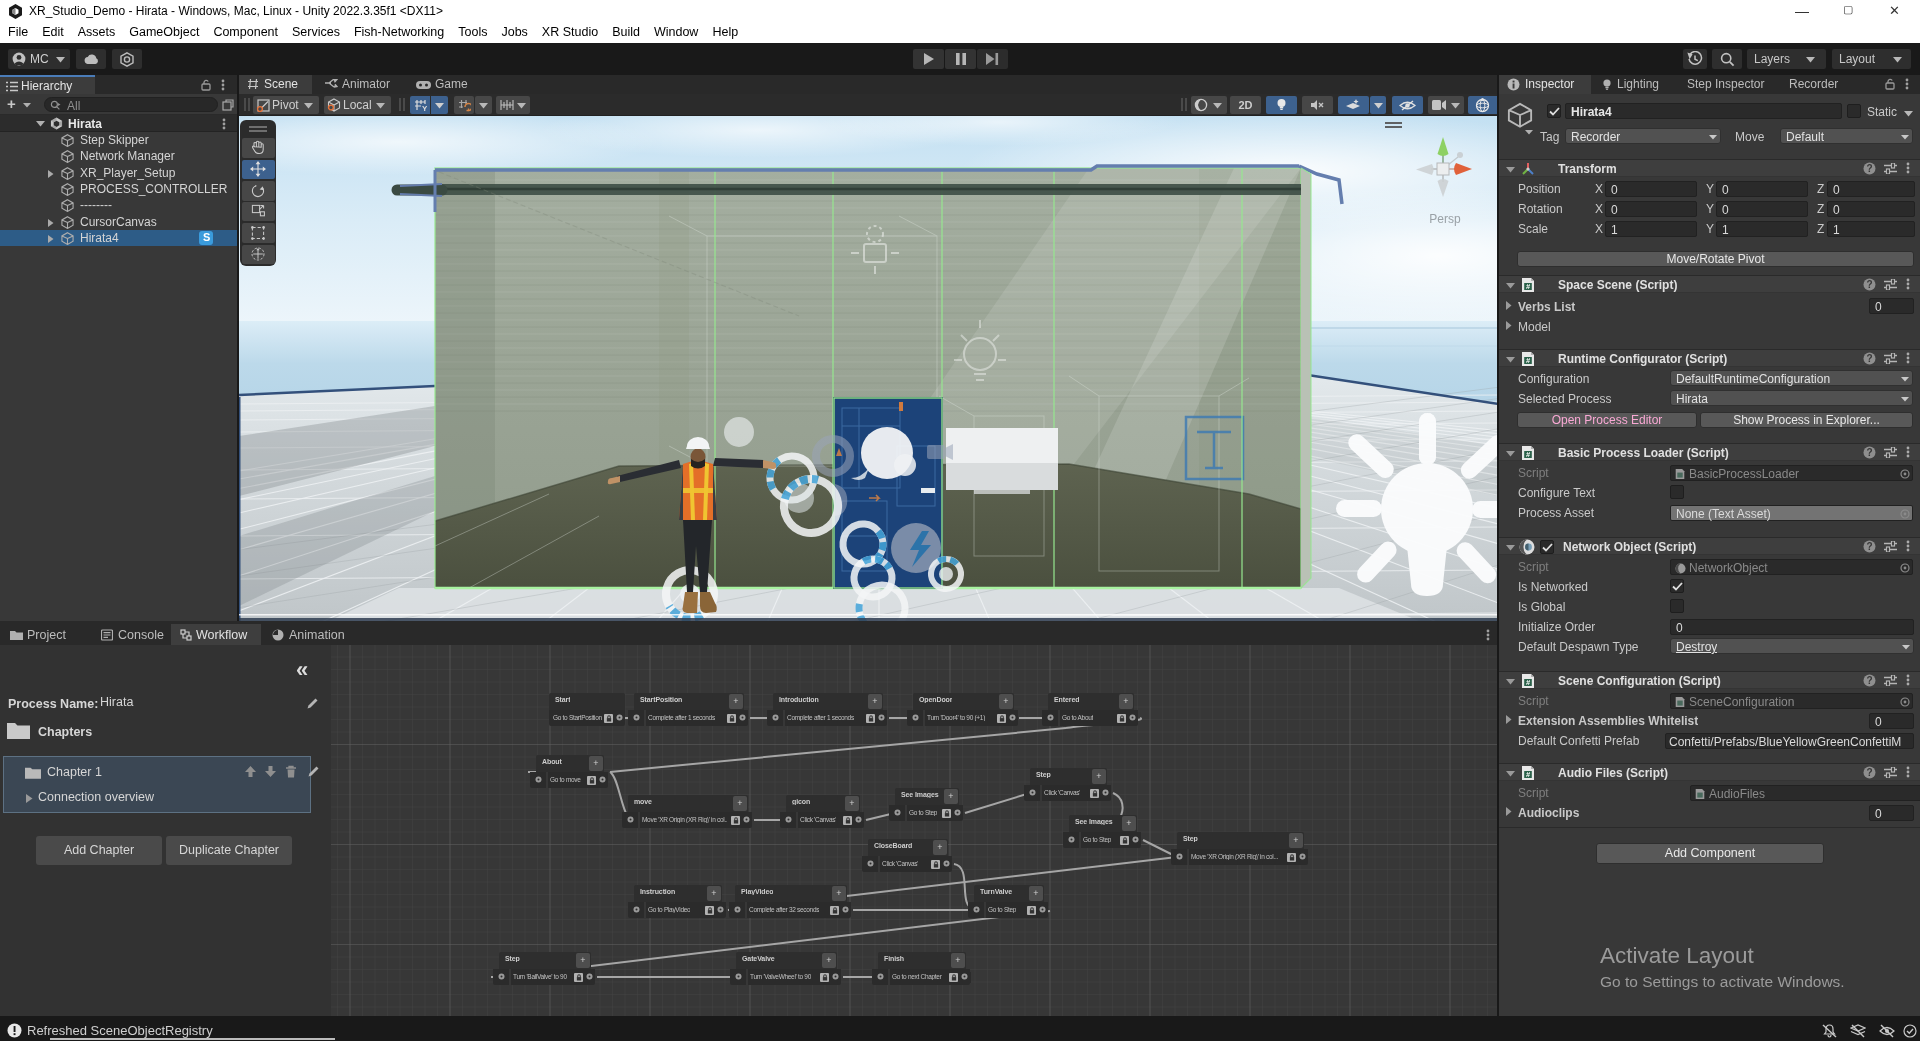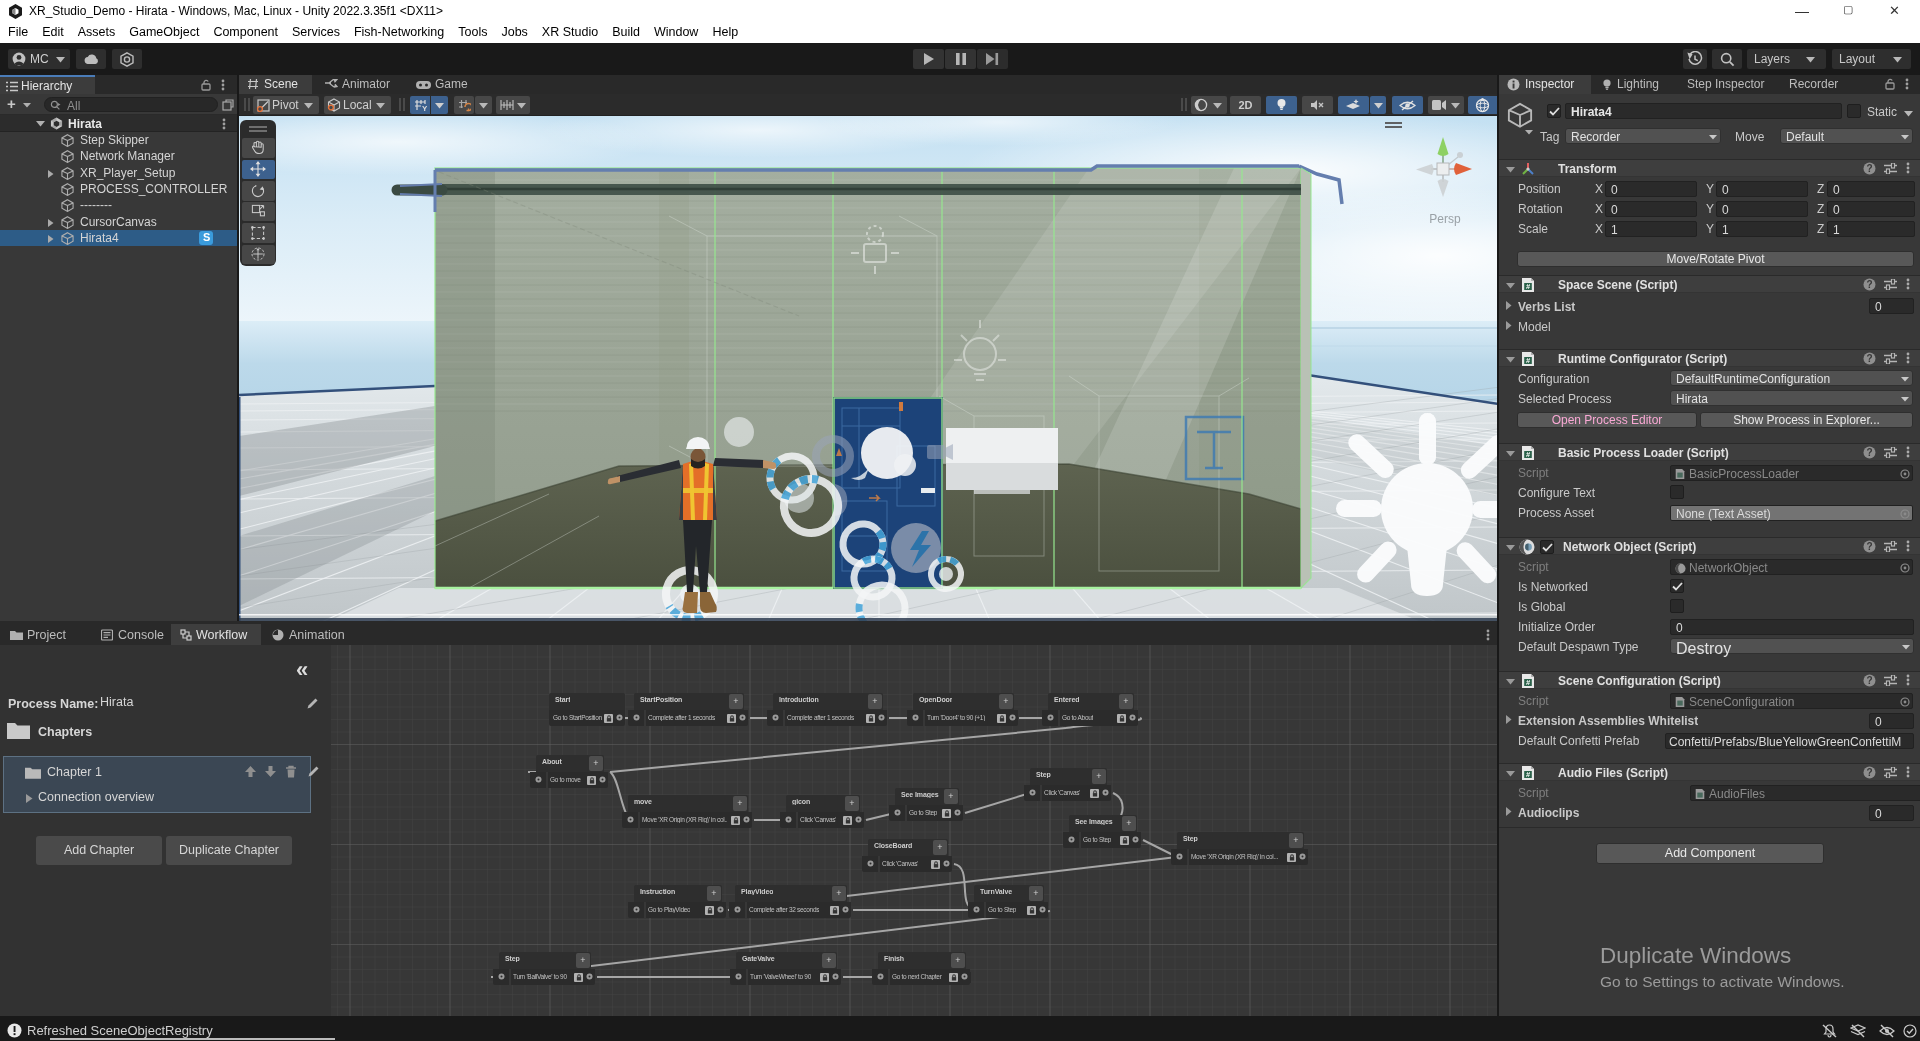--- a/index.html
+++ b/index.html
@@ -1023,21 +1023,21 @@
       </svg>
     </div>
     <span class="abs ellipsis" style="left:19px;top:525px;color:#c9c9c9;font-size:12px;max-width:200px;">Is Global</span>
     <div class="abs" style="left:171px;top:524px;width:14px;height:14px;background:#2a2a2a;border:1px solid #1e1e1e;border-radius:2px;"></div>
     <span class="abs ellipsis" style="left:19px;top:545px;color:#c9c9c9;font-size:12px;max-width:200px;">Initialize Order</span>
     <div class="abs" style="left:171px;top:544px;width:244px;height:16px;background:#2a2a2a;border:1px solid #212121;border-radius:2px;">
       <div class="abs ellipsis" style="left:5px;top:1px;width:236px;color:#dadada;font-size:12px;">0</div>
     </div>
     <span class="abs ellipsis" style="left:19px;top:565px;color:#c9c9c9;font-size:12px;max-width:200px;">Default Despawn Type</span>
     <div class="abs" style="left:171px;top:563px;width:244px;height:16px;background:#515151;border:1px solid #303030;border-radius:3px;">
-      <span class="abs ellipsis" style="left:5px;top:1px;max-width:226px;color:#e2e2e2;font-size:16px;">Destroy</span>
+      <span class="abs ellipsis" style="left:5px;top:1px;max-width:226px;color:#e2e2e2;font-size:12px;text-decoration:underline;">Destroy</span>
       <svg class="abs" style="left:231px;top:6px" width="8" height="5">
         <path d="M0 0 L8 0 L4 4.5Z" fill="#c8c8c8"></path>
       </svg>
     </div>
     <div class="abs" style="left:0;top:596px;width:421px;height:18px;background:#3e3e3e;border-top:1px solid #2a2a2a;border-bottom:1px solid #343434;">
       <svg class="abs" style="left:7px;top:7px" width="9" height="6">
         <path d="M0 0 L9 0 L4.5 5.5Z" fill="#9a9a9a"></path>
       </svg>
       <svg class="abs" style="left:22px;top:1px" width="14" height="16" viewBox="0 0 14 16">
         <path d="M1 1 H10 L13 4 V15 H1Z" fill="#e8e8e8"></path>
@@ -1124,21 +1124,21 @@
     </div>
     <svg class="abs" style="left:7px;top:732px" width="6" height="9">
       <path d="M0 0 L5.5 4.5 L0 9Z" fill="#9a9a9a"></path>
     </svg>
     <span class="abs ellipsis" style="left:19px;top:731px;color:#c9c9c9;font-size:12px;font-weight:bold;max-width:200px;">Audioclips</span>
     <div class="abs" style="left:370px;top:730px;width:45px;height:16px;background:#2a2a2a;border:1px solid #212121;border-radius:2px;">
       <div class="abs ellipsis" style="left:5px;top:1px;width:37px;color:#dadada;font-size:12px;">0</div>
     </div>
     <div class="abs" style="left:0;top:752px;width:421px;height:1px;background:#2a2a2a;"></div>
     <div class="abs" style="left:97px;top:768px;width:228px;height:21px;background:#585858;border:1px solid #2e2e2e;border-radius:3px;text-align:center;color:#e8e8e8;font-size:12.5px;line-height:19px;">Add Component</div>
-    <span class="abs" style="left:101px;top:868px;font-size:22.5px;color:#9b9b9b;">Duplicate Windows</span>
+    <span class="abs" style="left:101px;top:868px;font-size:22.5px;color:#9b9b9b;">Activate Layout</span>
     <span class="abs" style="left:101px;top:898px;font-size:15.5px;color:#9b9b9b;">Go to Settings to activate Windows.</span>
   </div>
 
 <div class="abs" id="bottom" style="left:0;top:621px;width:1497px;height:395px;background:#292929;">
 
   <div class="abs tabbar" style="left:0;top:3px;width:1497px;height:21px;font-size:12.5px;">
     <svg class="abs" style="left:10px;top:6px" width="13" height="11" viewBox="0 0 13 11">
         <path d="M0 1 H5 L6.5 2.5 H13 V10 H0Z" fill="#b0b0b0"></path>
       </svg>
     <span class="abs" style="left:27px;top:4px;">Project</span>

